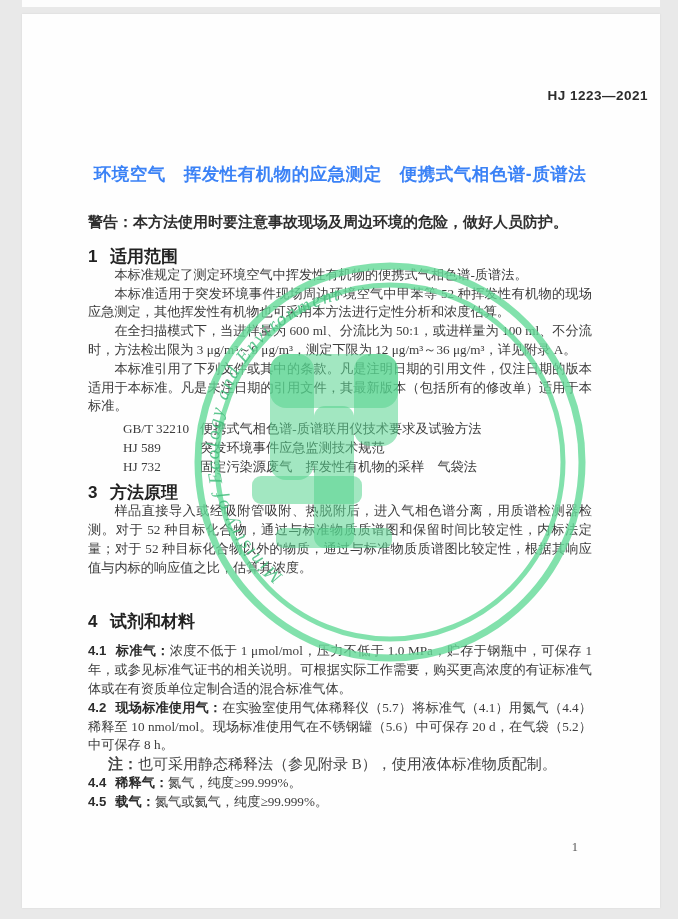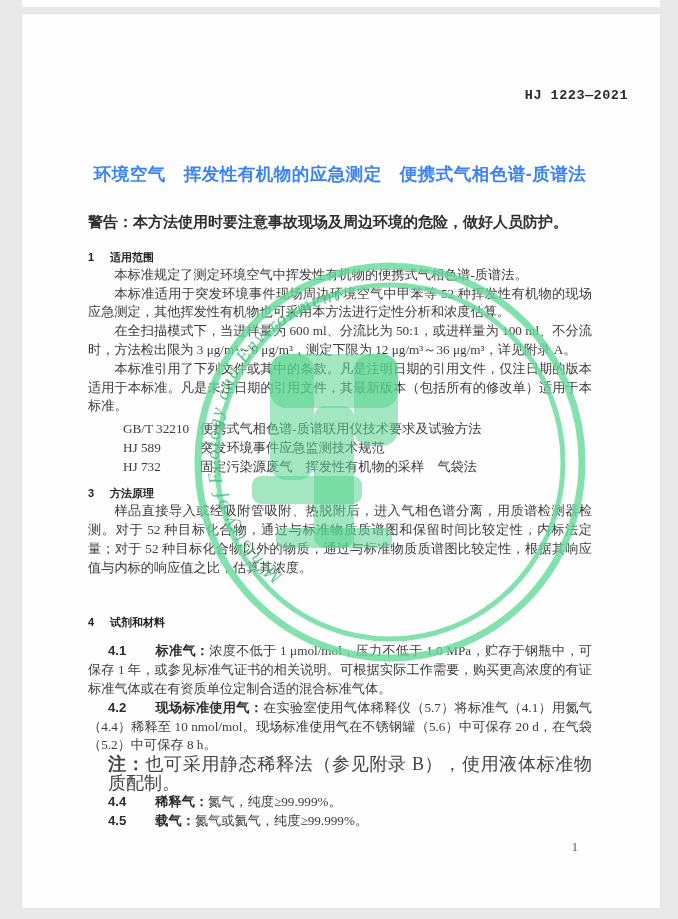--- a/index.html
+++ b/index.html
@@ -13,22 +13,22 @@
   .prev-page-edge{
     position:absolute;left:22px;top:0;width:638px;height:7px;
     background:#fdfdfd;
   }
   .page{
     position:absolute;left:22px;top:14px;width:638px;height:894px;
     background:#fefefe;
     box-shadow:0 0 2px rgba(0,0,0,.08);
   }
   .docnum{
-    position:absolute;top:74px;right:32px;
-    font-family:Liberation Mono, monospace;
+    position:absolute;top:74px;right:12px;
+    font-family:Liberation Sans, sans-serif;
     font-weight:bold;font-size:13.5px;color:#2b2b2b;letter-spacing:.5px;
   }
   .content{
     position:relative;
     padding:0 68px 0 66px;
     color:#3c3c3c;
     font-size:13.2px;line-height:18.8px;
     text-align:justify;
   }
   .doc-title{
@@ -40,40 +40,40 @@
   }
   .warning{
     margin-top:27px;
     font-family:"Liberation Sans","DejaVu Sans",sans-serif;
     font-weight:bold;font-size:15px;color:#2e2e2e;
     text-align:left;
   }
   .sec-heading{
     margin:0;margin-top:16px;
     font-family:"Liberation Sans","DejaVu Sans",sans-serif;
-    font-weight:bold;font-size:11px;color:#222;
+    font-weight:bold;font-size:17px;color:#222;
     line-height:18px;
   }
   .sec-heading .num{display:inline-block;min-width:22px;}
   .gap-a{margin-top:14px;}
   .gap-b{margin-top:13px;}
   p.body-par{margin:0;text-indent:2em;}
   .refs{margin-top:4px;padding-left:35px;}
   .ref-row{white-space:nowrap;line-height:18.7px;}
   .ref-code{display:inline-block;width:77px;}
   .clauses{margin-top:11px;}
   p.clause{margin:0;}
   .clause-no,.clause-term{
     font-family:"Liberation Sans","DejaVu Sans",sans-serif;
-    font-weight:bold;color:#2c2c2c;margin-left:20px;
+    font-weight:bold;color:#2c2c2c;
   }
   .clause-no{margin-right:9px;}
   p.note-line{
     margin:0;padding-left:20px;
-    font-size:18px;color:#444;
+    font-size:15px;color:#444;
   }
   .note-label{font-weight:bold;font-family:"Liberation Sans","DejaVu Sans",sans-serif;}
   .page-number{
     position:absolute;top:826px;right:82px;
     font-size:12.5px;color:#555;
   }
   .watermark{
     position:absolute;left:0;top:0;width:678px;height:919px;
     pointer-events:none;
   }

